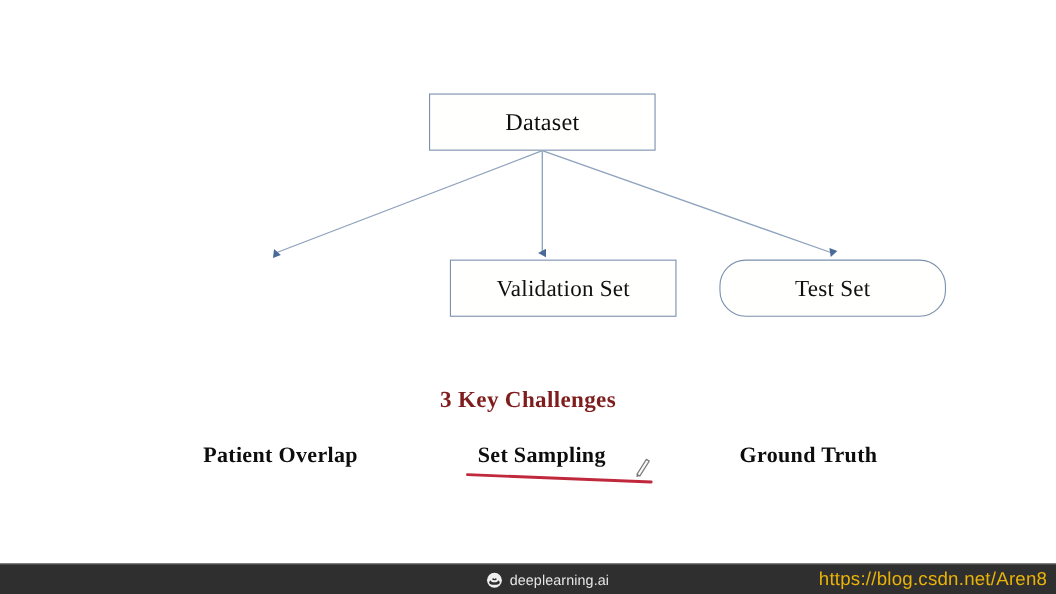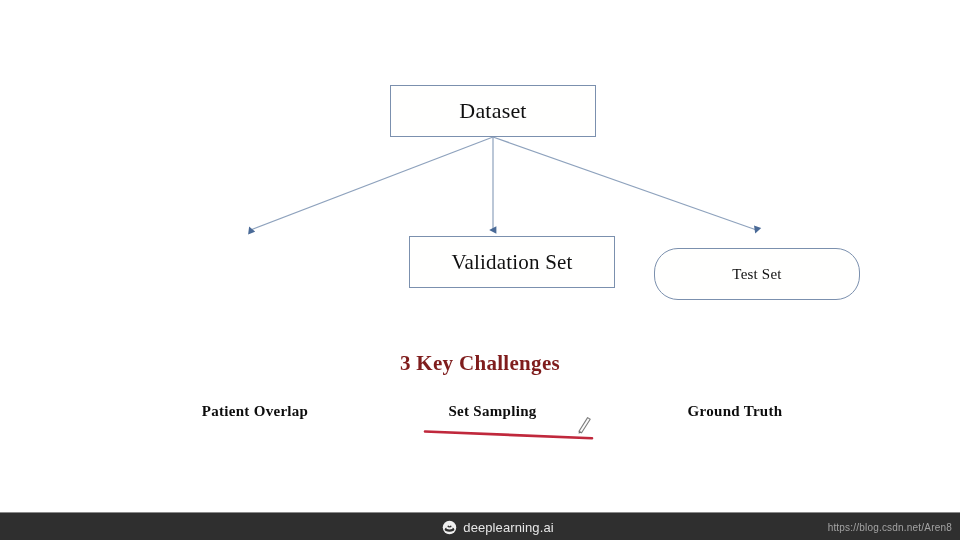--- a/index.html
+++ b/index.html
@@ -67,24 +67,24 @@
   #node-validation {
     left: 409px;
     top: 236px;
     width: 206px;
     height: 52px;
     font-size: 21px;
   }
 
   #node-test {
     left: 654px;
-    top: 248px;
-    width: 206px;
-    height: 52px;
-    font-size: 15px;
+    top: 236px;
+    width: 206px;
+    height: 52px;
+    font-size: 21px;
     border-radius: 24px;
   }
 
   
   #challenges-heading {
     position: absolute;
     left: 0;
     top: 351px;
     width: 960px;
     text-align: center;
@@ -92,21 +92,21 @@
     font-weight: bold;
     font-size: 21px;
     color: #7f1d1d;
     letter-spacing: 0.3px;
   }
 
   .challenge-label {
     position: absolute;
     font-family: "Liberation Serif", serif;
     font-weight: bold;
-    font-size: 15px;
+    font-size: 20px;
     color: #0d0d0d;
     white-space: nowrap;
     letter-spacing: 0.3px;
   }
 
   #challenge-0 {
     left: 0px;
     top: 403px;
     width: 510px;
     text-align: center;
@@ -173,22 +173,22 @@
   }
 
   #watermark {
     position: absolute;
     right: 8px;
     top: 0;
     height: 28px;
     display: flex;
     align-items: center;
     font-family: "Liberation Sans", sans-serif;
-    font-size: 10px;
-    color: #a3a3a3;
+    font-size: 17px;
+    color: #eab308;
     letter-spacing: 0.2px;
   }
 </style>
 </head>
 <body>
 
 <div id="slide">
 
   <svg id="diagram-svg" viewBox="0 0 960 540" xmlns="http://www.w3.org/2000/svg">
     <defs>

